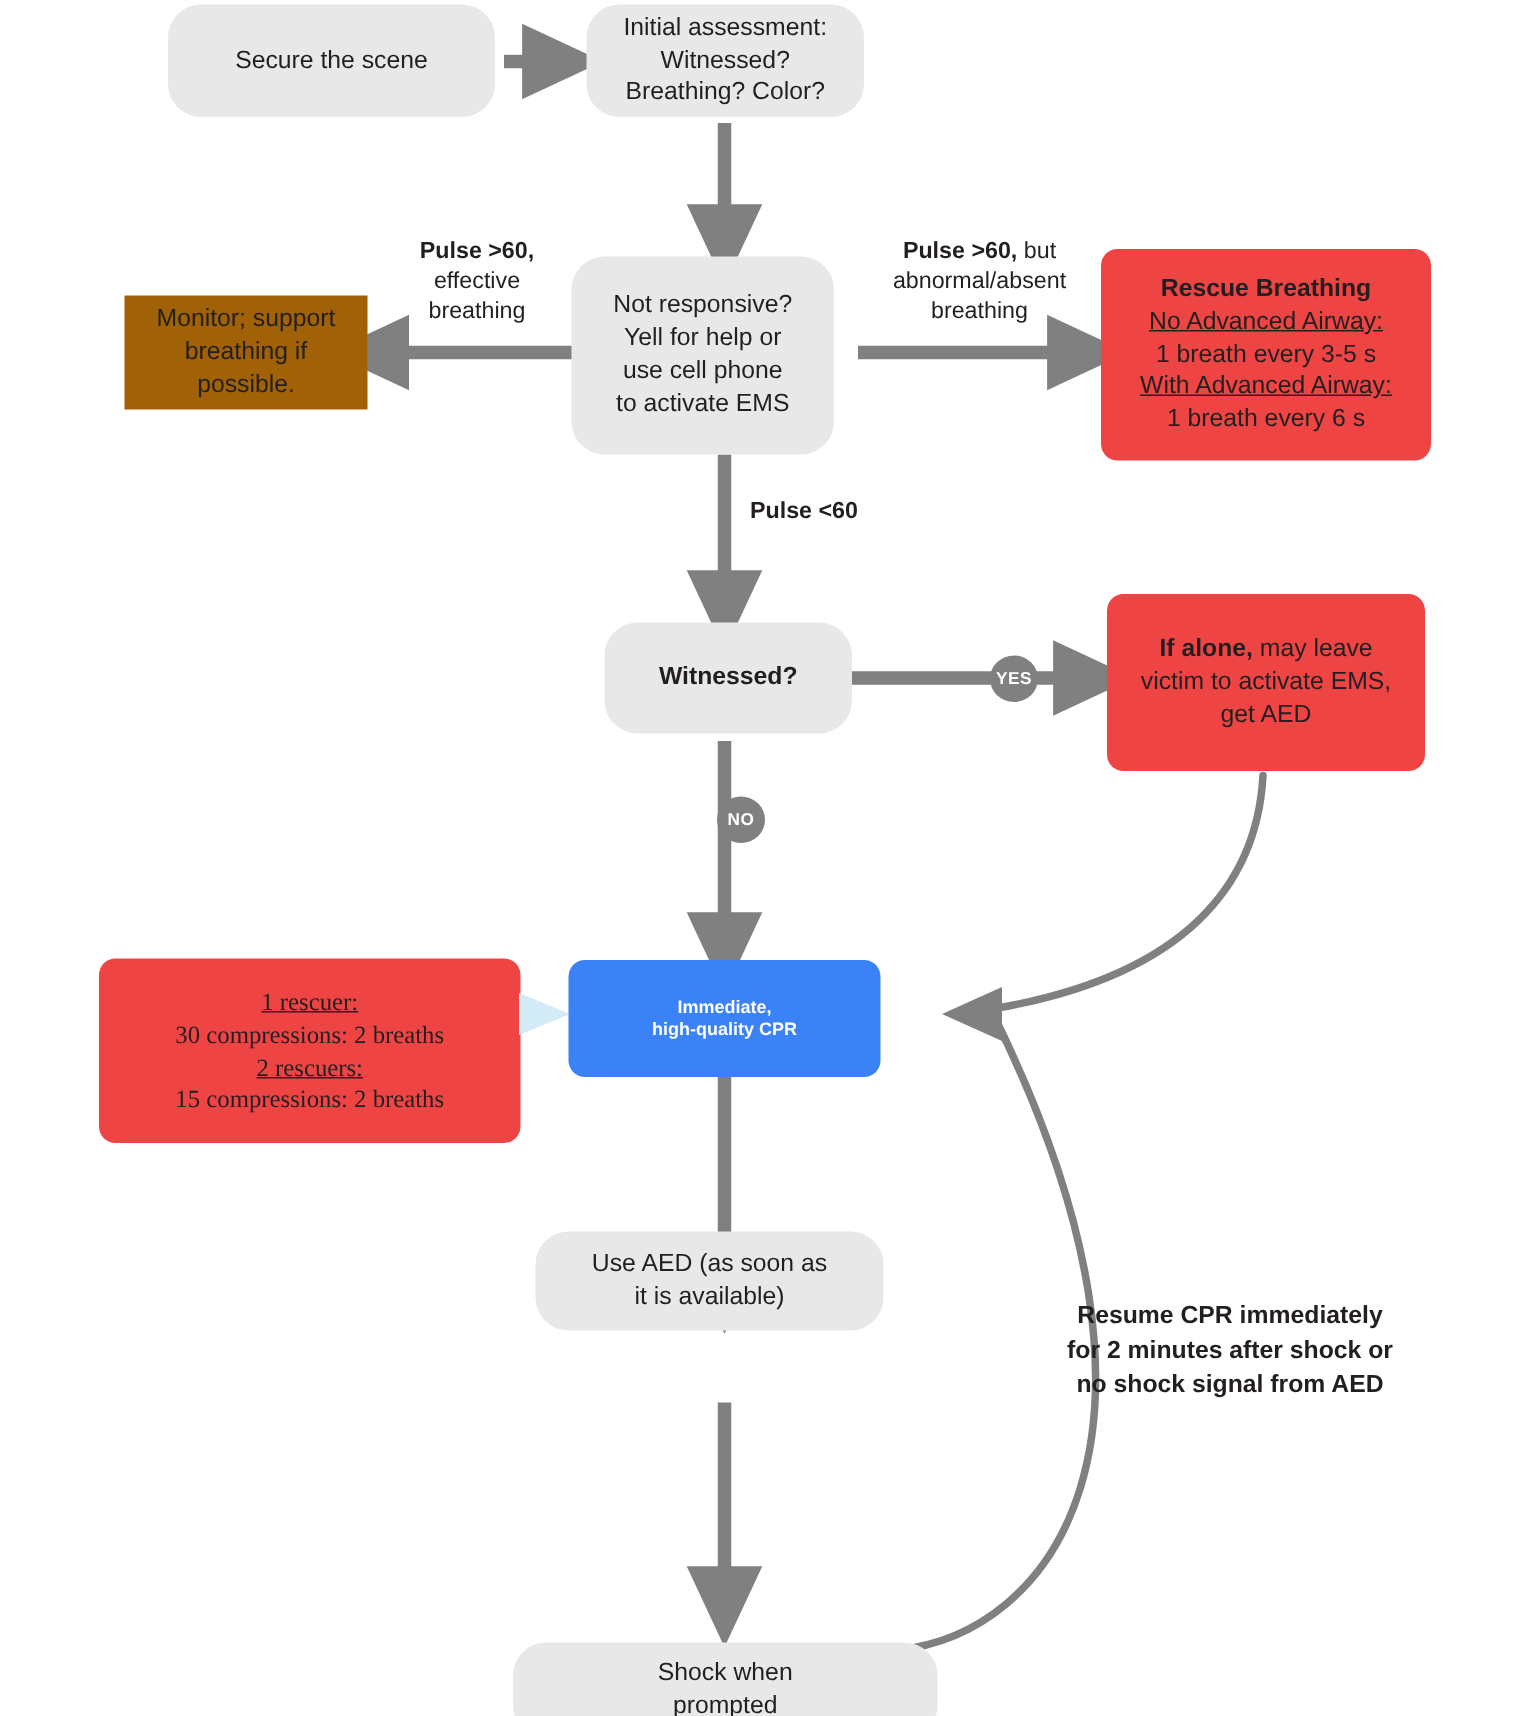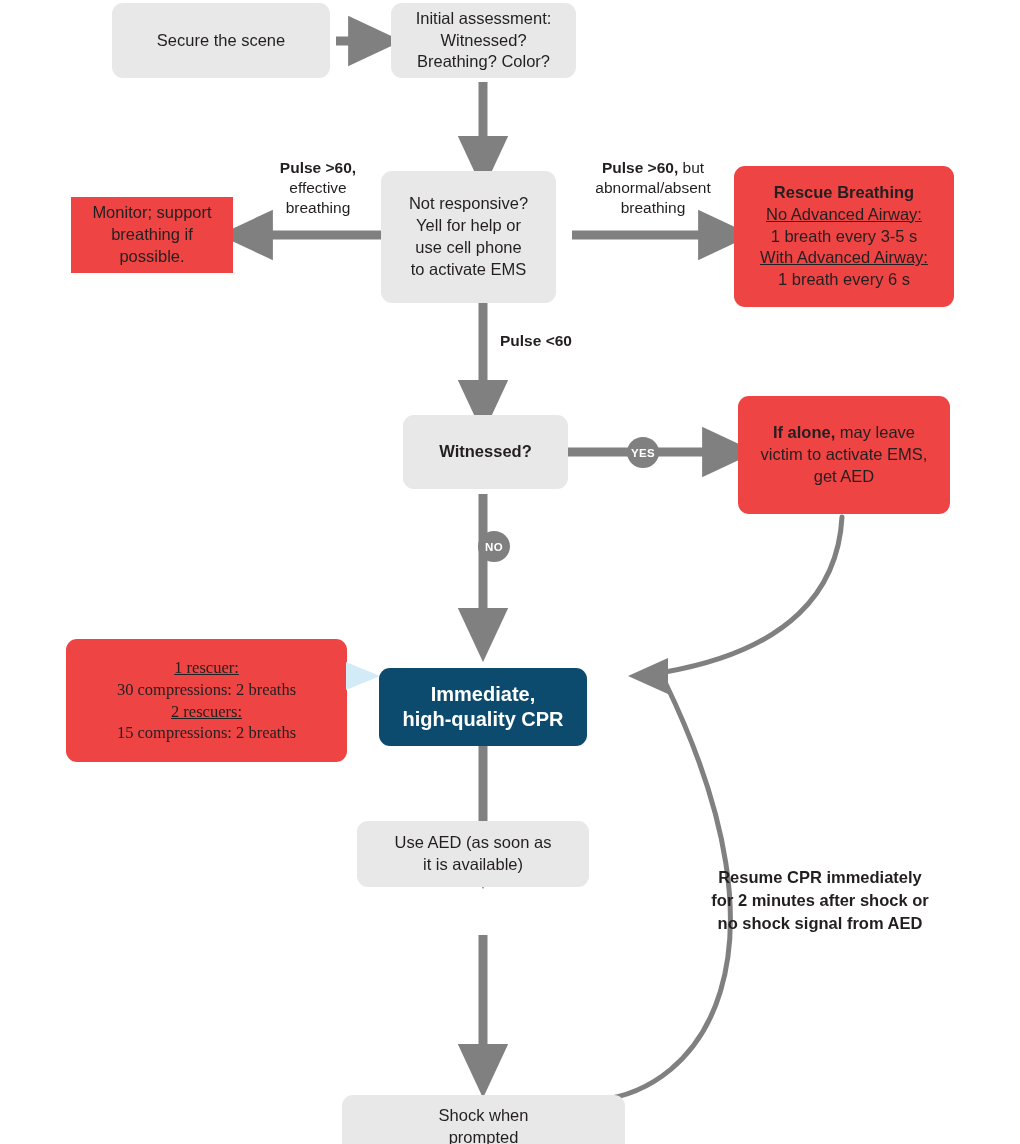--- a/index.html
+++ b/index.html
@@ -14,24 +14,24 @@
 
   .node{
     position:absolute;
     display:flex;align-items:center;justify-content:center;
     text-align:center;
     box-sizing:border-box;
     line-height:1.32;
   }
   .node .inner{width:100%;padding:0 10px;box-sizing:border-box;}
 
-  .gray{background:#e8e8e8;border-radius:11px;font-size:16.5px;color:#231f20;}
-  .gray-sharp{background:#ef4444;border-radius:0;font-size:16.5px;color:#231f20;}
+  .gray{background:#e8e8e8;border-radius:22px;font-size:16.5px;color:#231f20;}
+  .gray-sharp{background:#a16207;border-radius:0;font-size:16.5px;color:#231f20;margin-left:12px;}
   .blue{background:#ef4444;border-radius:11px;font-size:16.5px;color:#231f20;}
-  .red{background:#0c4a6e;border-radius:11px;font-size:20px;font-weight:bold;color:#ffffff;line-height:1.25;margin-top:28px;}
+  .red{background:#3b82f6;border-radius:11px;font-size:12px;font-weight:bold;color:#ffffff;line-height:1.25;}
 
   .edge-label{
     position:absolute;text-align:center;font-size:15.5px;line-height:1.3;
     color:#231f20;
   }
   .edge-label b{font-weight:bold;}
 
   .badge{
     position:absolute;
     background:#808080;color:#ffffff;
@@ -187,21 +187,21 @@
   <div class="edge-label" style="left:578px;top:158px;width:150px;">
     <b>Pulse &gt;60,</b><span> but</span><br>
     <span>abnormal/absent</span><br>
     <span>breathing</span>
   </div>
 
   <div class="edge-label" style="left:500px;top:331px;width:140px;text-align:left;font-weight:bold;">
     <span>Pulse &lt;60</span>
   </div>
 
-  <div class="badge" style="left:627px;top:437px;width:32px;height:31px;">
+  <div class="badge" style="left:660px;top:437px;width:32px;height:31px;">
     <span>YES</span>
   </div>
 
   <div class="badge" style="left:478px;top:531px;width:32px;height:31px;">
     <span>NO</span>
   </div>
 
   <div class="resume-note" style="left:672px;top:866px;width:296px;">
     <span>Resume CPR immediately</span><br>
     <span>for 2 minutes after shock or</span><br>

